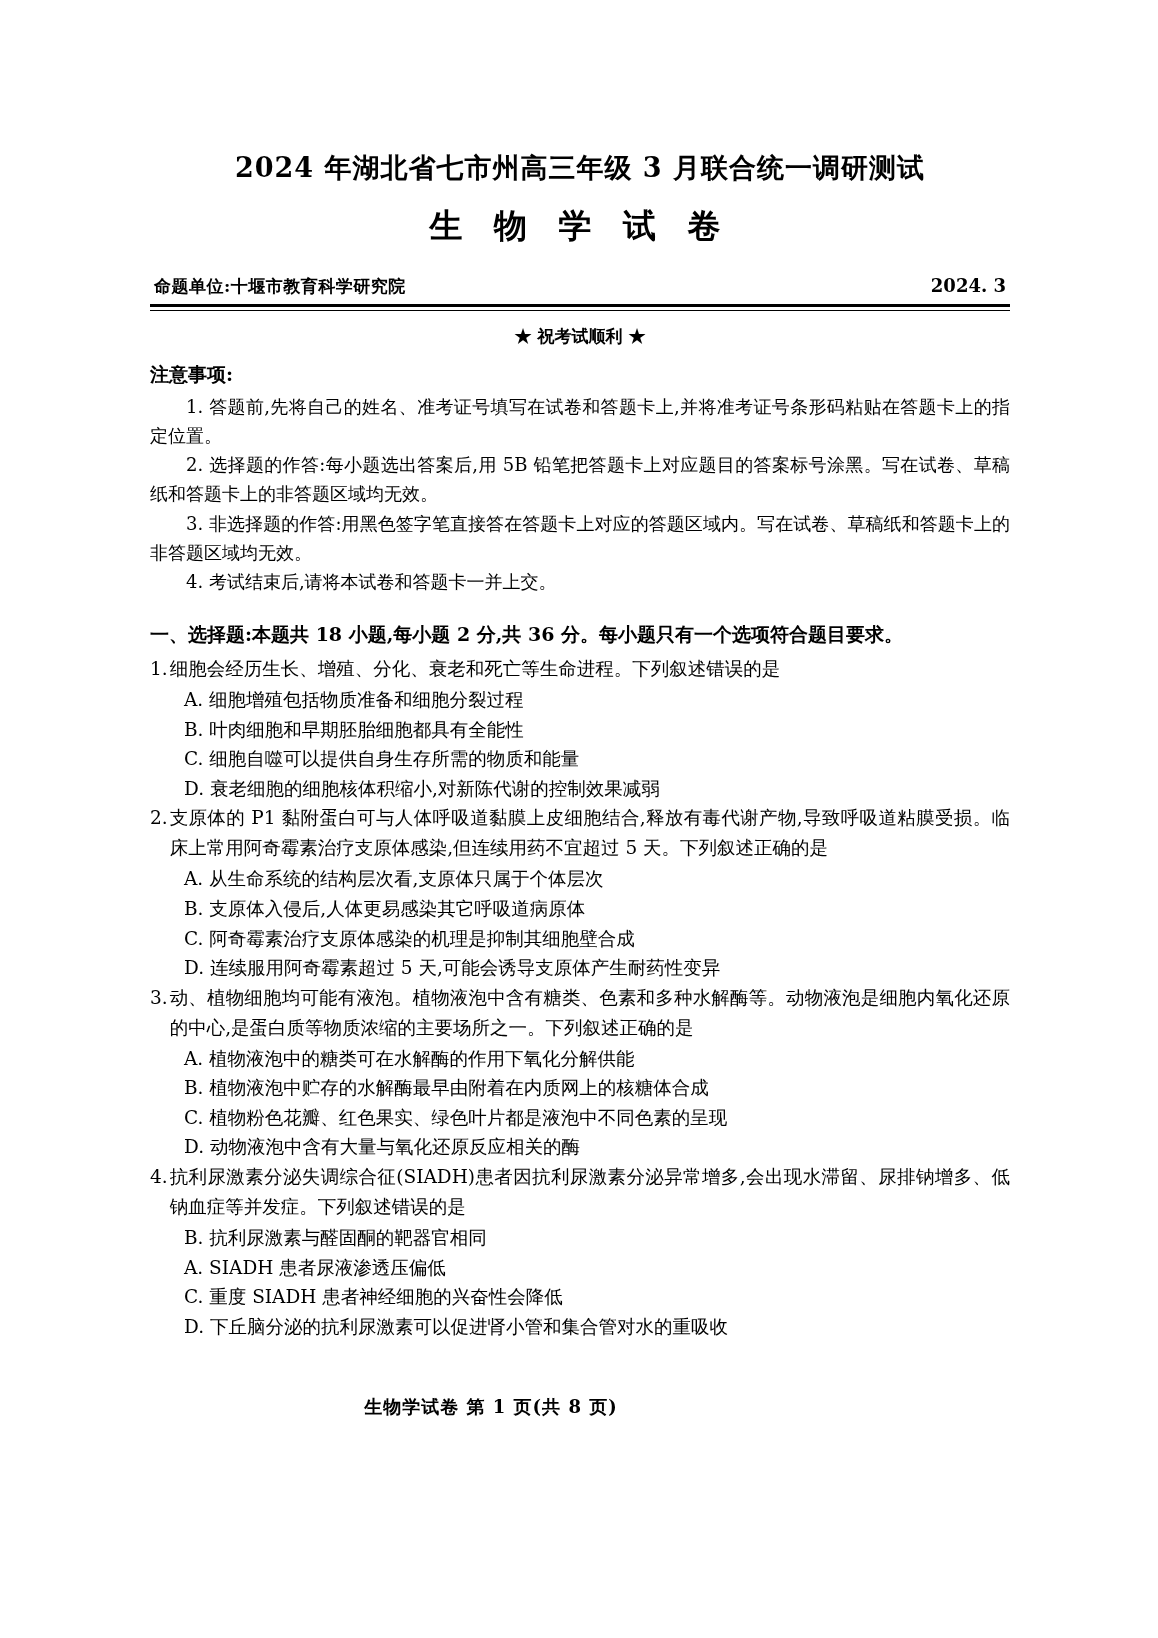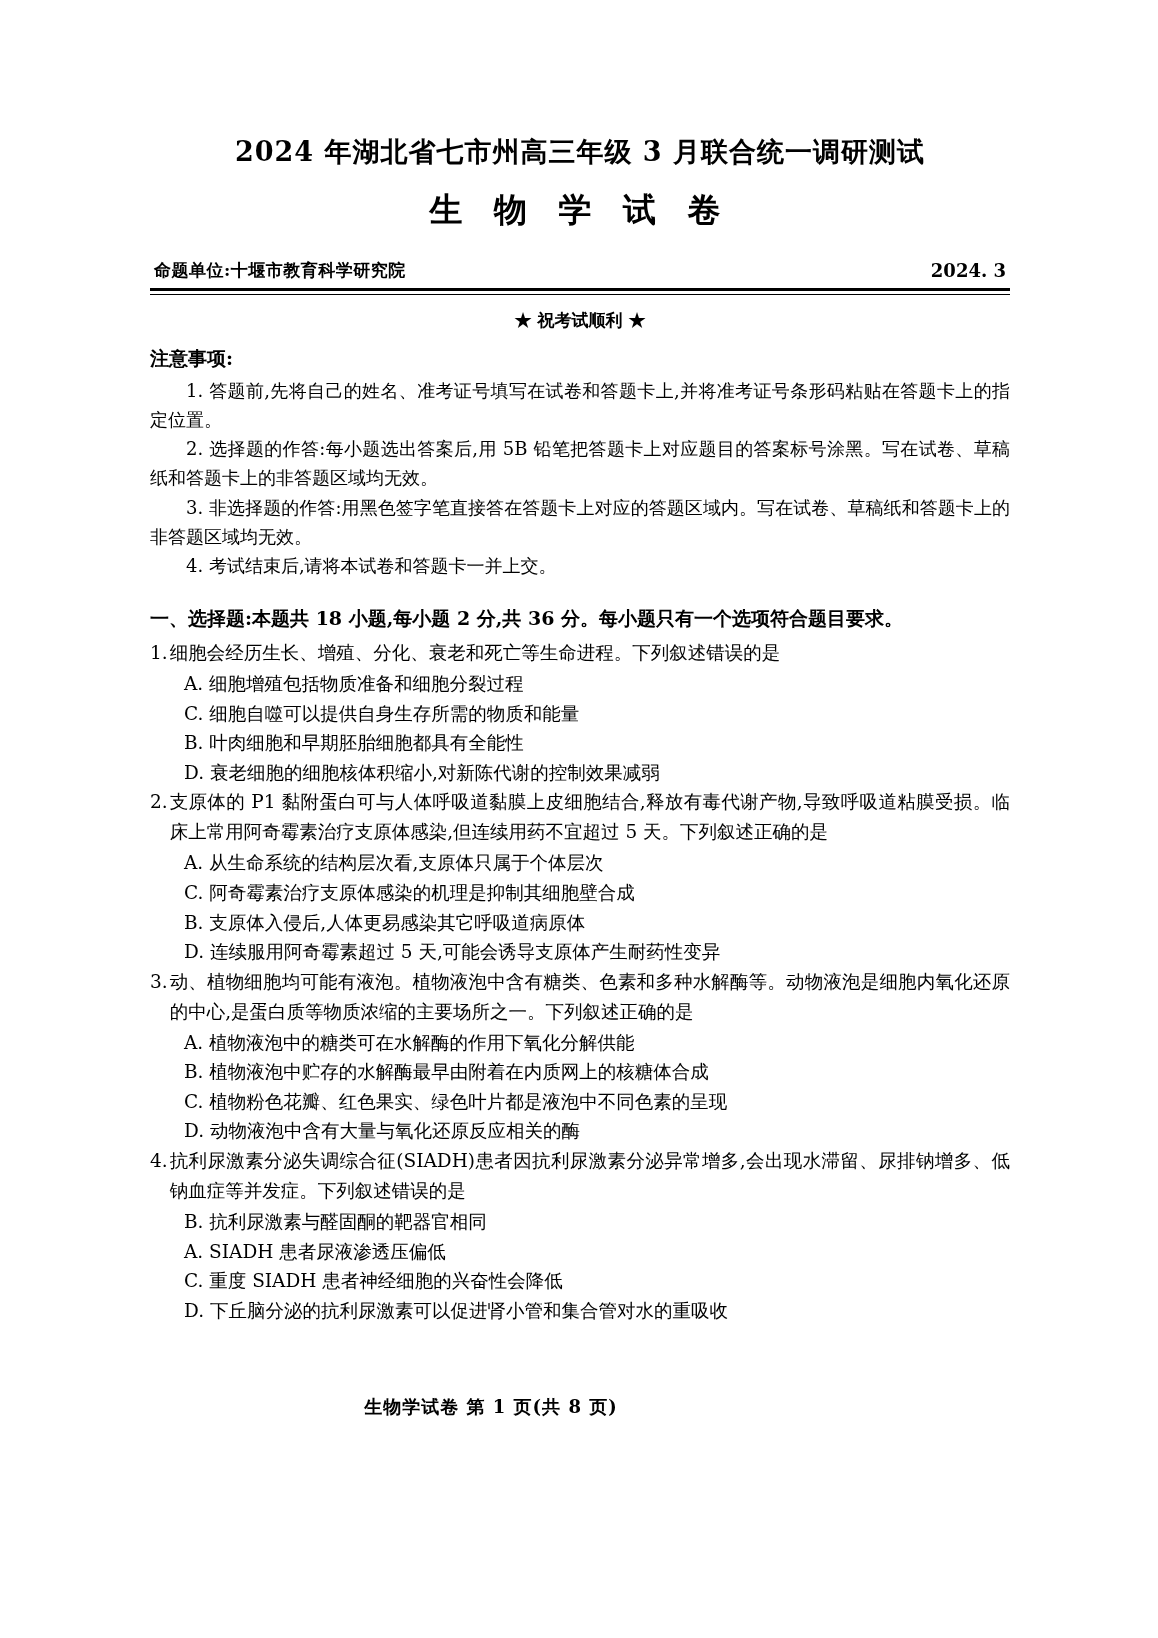--- a/index.html
+++ b/index.html
@@ -18,42 +18,42 @@
   .page {
     position: absolute;
     left: 0; top: 0;
     width: 1158px;
     height: 1638px;
     background: #ffffff;
   }
   .content {
     position: absolute;
     left: 150px;
-    top: 134px;
+    top: 150px;
     width: 860px;
   }
   .doc-title {
     text-align: center;
     font-size: 27px;
     font-weight: bold;
     letter-spacing: 1px;
     margin: 0 0 18px 0;
     font-family: "DejaVu Serif", "Liberation Serif", serif;
   }
   .doc-subtitle {
     text-align: center;
     font-size: 33px;
     font-weight: bold;
     letter-spacing: 10px;
     margin: 10px 0 26px 0;
   }
   .meta-row {
     display: flex;
     justify-content: space-between;
-    align-items: center;
+    align-items: flex-start;
     font-size: 17px;
     padding: 0 4px 6px 4px;
   }
   .meta-left { font-weight: bold; letter-spacing: 0.5px; }
   .meta-right { font-weight: bold; font-size: 18px; }
   .double-rule {
     border-top: 3px solid #000;
     border-bottom: 1px solid #000;
     height: 3px;
     margin: 0 0 14px 0;
@@ -142,31 +142,31 @@
     <p class="notice-item">3. 非选择题的作答:用黑色签字笔直接答在答题卡上对应的答题区域内。写在试卷、草稿纸和答题卡上的非答题区域均无效。</p>
     <p class="notice-item">4. 考试结束后,请将本试卷和答题卡一并上交。</p>
 
     <div class="section-title">一、选择题:本题共 18 小题,每小题 2 分,共 36 分。每小题只有一个选项符合题目要求。</div>
 
     <div class="q">
       <span class="q-num">1.</span>
       <span class="q-body">细胞会经历生长、增殖、分化、衰老和死亡等生命进程。下列叙述错误的是</span>
     </div>
     <p class="opt">A. 细胞增殖包括物质准备和细胞分裂过程</p>
+    <p class="opt">B. 叶肉细胞和早期胚胎细胞都具有全能性</p>
     <p class="opt">C. 细胞自噬可以提供自身生存所需的物质和能量</p>
-    <p class="opt">B. 叶肉细胞和早期胚胎细胞都具有全能性</p>
     <p class="opt">D. 衰老细胞的细胞核体积缩小,对新陈代谢的控制效果减弱</p>
 
     <div class="q">
       <span class="q-num">2.</span>
       <span class="q-body">支原体的 P1 黏附蛋白可与人体呼吸道黏膜上皮细胞结合,释放有毒代谢产物,导致呼吸道粘膜受损。临床上常用阿奇霉素治疗支原体感染,但连续用药不宜超过 5 天。下列叙述正确的是</span>
     </div>
     <p class="opt">A. 从生命系统的结构层次看,支原体只属于个体层次</p>
+    <p class="opt">B. 支原体入侵后,人体更易感染其它呼吸道病原体</p>
     <p class="opt">C. 阿奇霉素治疗支原体感染的机理是抑制其细胞壁合成</p>
-    <p class="opt">B. 支原体入侵后,人体更易感染其它呼吸道病原体</p>
     <p class="opt">D. 连续服用阿奇霉素超过 5 天,可能会诱导支原体产生耐药性变异</p>
 
     <div class="q">
       <span class="q-num">3.</span>
       <span class="q-body">动、植物细胞均可能有液泡。植物液泡中含有糖类、色素和多种水解酶等。动物液泡是细胞内氧化还原的中心,是蛋白质等物质浓缩的主要场所之一。下列叙述正确的是</span>
     </div>
     <p class="opt">A. 植物液泡中的糖类可在水解酶的作用下氧化分解供能</p>
     <p class="opt">B. 植物液泡中贮存的水解酶最早由附着在内质网上的核糖体合成</p>
     <p class="opt">C. 植物粉色花瓣、红色果实、绿色叶片都是液泡中不同色素的呈现</p>
     <p class="opt">D. 动物液泡中含有大量与氧化还原反应相关的酶</p>

